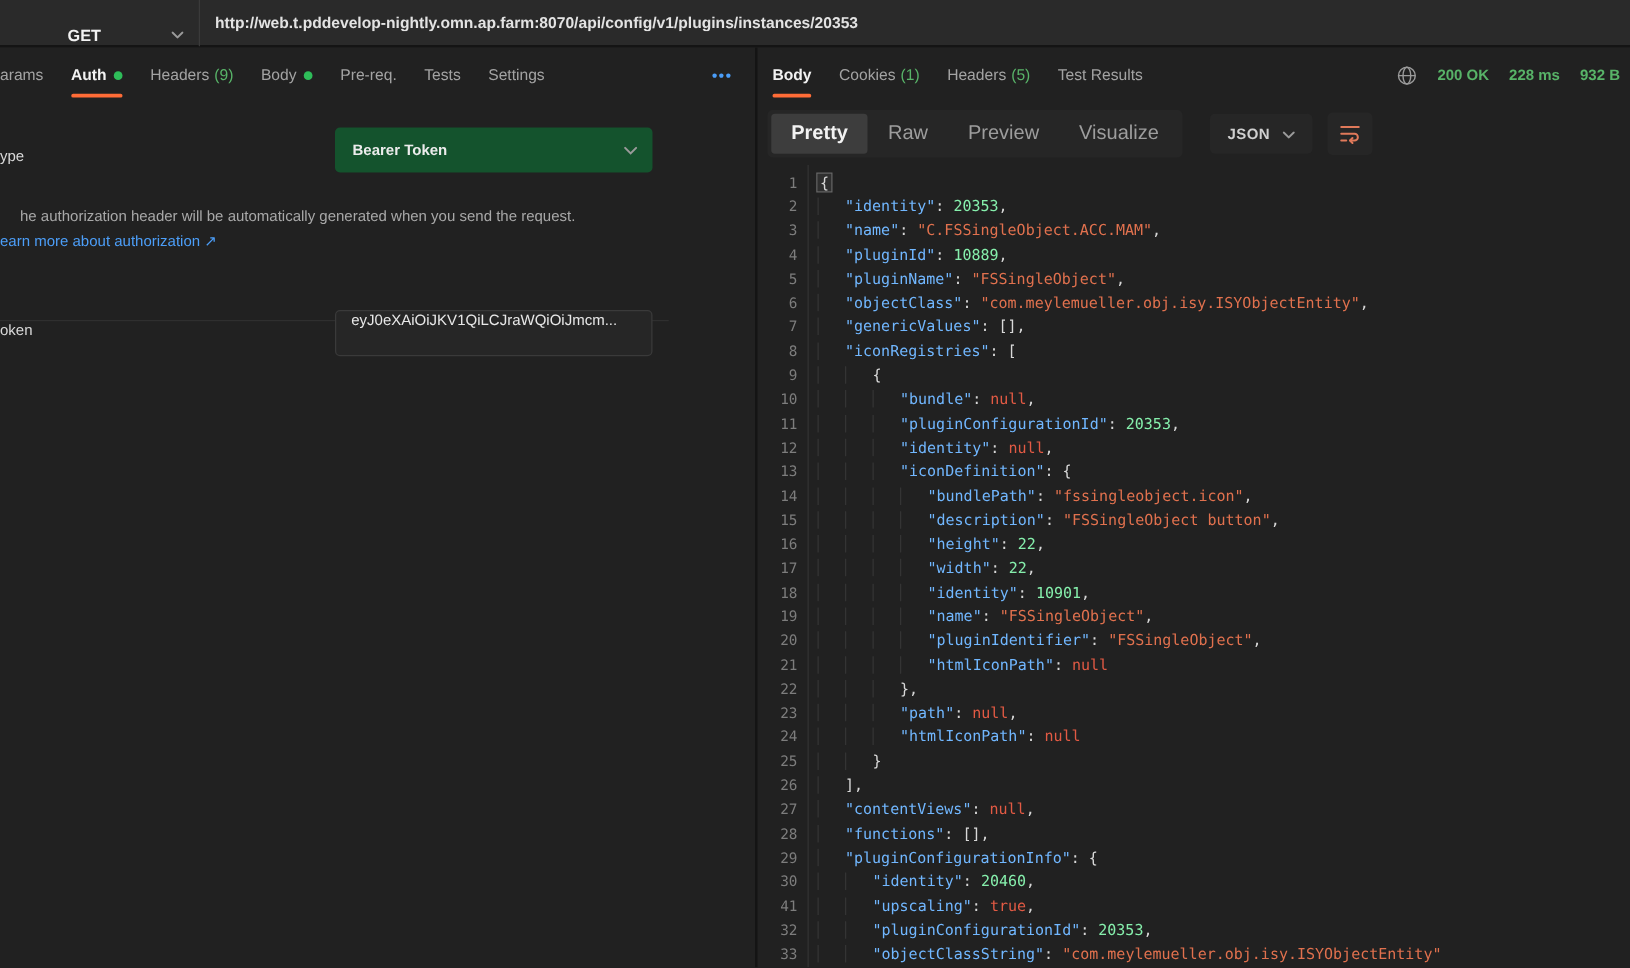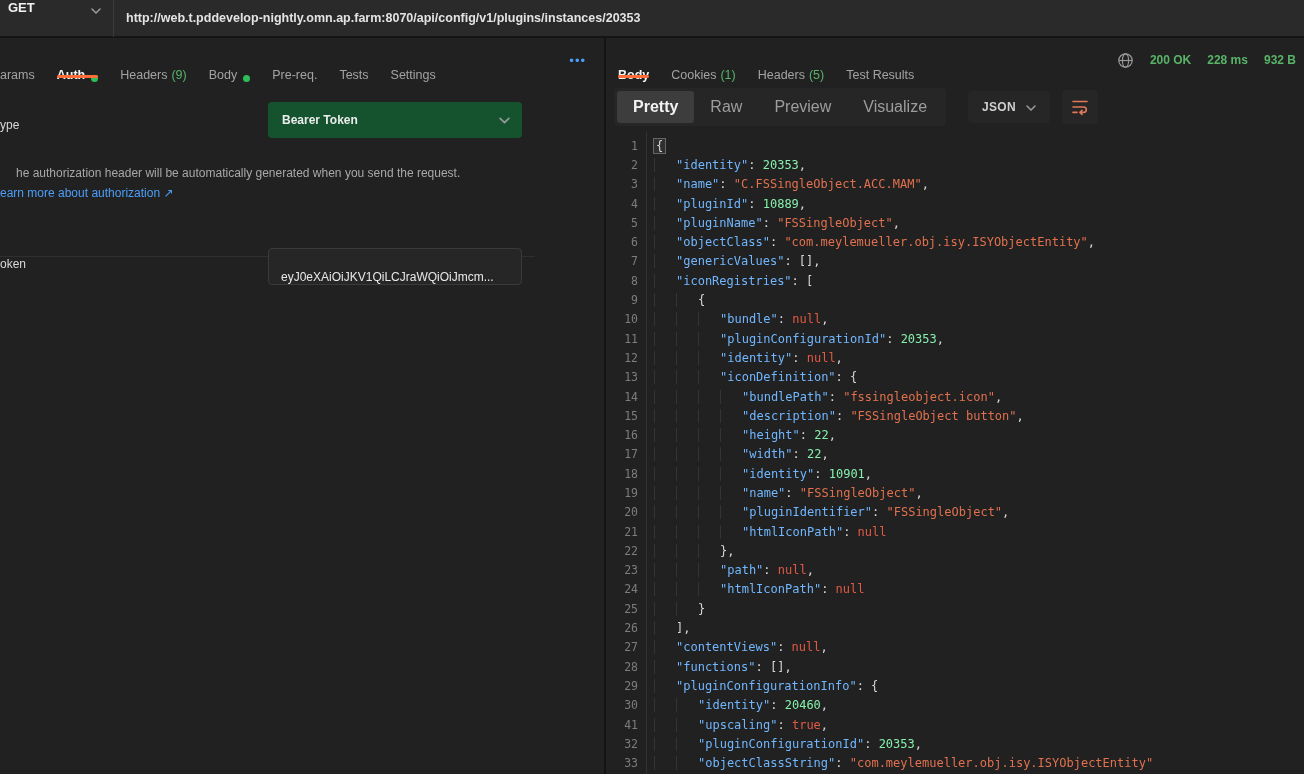--- a/index.html
+++ b/index.html
@@ -3,37 +3,37 @@
 <meta charset="utf-8">
 <style>
   * { margin:0; padding:0; box-sizing:border-box; }
   html,body { width:1304px; height:774px; overflow:hidden; background:#212121;
               font-family:"Liberation Sans", sans-serif; }
   .app { width:1304px; height:774px; display:flex; flex-direction:column; }
 
   
   .topbar { height:38px; background:#2a2a2a; border-bottom:2px solid #141414;
             display:flex; align-items:center; flex-shrink:0; }
-  .method { display:flex; align-items:flex-start; width:113px; padding-left:8px;
-            cursor:pointer; height:100%; }
+  .method { display:flex; align-items:flex-end; width:113px; padding-left:8px;
+            cursor:pointer; height:100%;margin-left:46px; }
   .method-label { color:#f2f2f2; font-size:13px; font-weight:700; }
   .method .chev { margin-left:auto; margin-right:12px; }
   .tb-sep { width:1px; height:38px; background:#3a3a3a; }
   .url { flex:1; color:#e3e3e3; font-size:12.5px; font-weight:700; padding-left:12px;
          white-space:nowrap; overflow:hidden; }
 
   
   .main { flex:1; display:flex; min-height:0; }
   .left-panel { width:604px; flex-shrink:0; position:relative; }
   .vdiv { width:2px; background:#141414; }
   .right-panel { flex:1; display:flex; flex-direction:column; min-width:0; }
 
   
   .tabs { height:44px; display:flex; align-items:stretch; gap:22px; font-size:12.5px; }
-  .tab { display:flex; align-items:flex-end; color:#a3a3a3; cursor:pointer;
+  .tab { display:flex; align-items:center; color:#a3a3a3; cursor:pointer;
          position:relative; white-space:nowrap; }
   .tab.active { color:#f2f2f2; font-weight:700; }
   .tab.active::after { content:""; position:absolute; left:0; right:0; bottom:4px;
                        height:3px; background:#ff6c37; border-radius:2px; }
   .cnt { color:#58b368; margin-left:4px; }
   .dot { width:7px; height:7px; border-radius:50%; background:#2ebd59; margin-left:6px; }
   .more { margin-left:auto; margin-right:18px; align-self:center; color:#4a9df8;
           font-size:13px; letter-spacing:1px; cursor:pointer; }
 
   
@@ -46,21 +46,21 @@
             padding:0 12px 0 14px; cursor:pointer; }
   .select span { color:#ececec; font-size:12px; font-weight:600; }
   .select .chev { margin-left:auto; }
   .info { position:absolute; top:82px; left:0; width:545px; color:#a8a8a8;
           font-size:12px; line-height:18px;padding-left:16px; }
   .link { position:absolute; top:104px; left:0; color:#4c9ef8; font-size:12px;
           cursor:pointer; }
   .hdiv { position:absolute; top:174px; left:0; width:535px; height:1px; background:#2f2f2f; }
   .input { position:absolute; top:166px; left:268px; width:254px; height:37px;
            background:#262626; border:1px solid #3a3a3a; border-radius:4px;
-           display:flex; align-items:flex-end; padding:0 12px; cursor:text; }
+           display:flex; align-items:flex-start; padding:0 12px; cursor:text; }
   .input span { color:#e8e8e8; font-size:12px; white-space:nowrap; overflow:hidden;
                 text-overflow:ellipsis; }
 
   
   .r-tabs { padding-left:12px; flex-shrink:0; }
   .status { margin-left:auto; margin-right:8px; display:flex; align-items:center;
             gap:16px; }
   .status .st { color:#58b368; font-size:12px; font-weight:600; }
   .globe { display:flex; align-items:center; cursor:pointer; }
 

